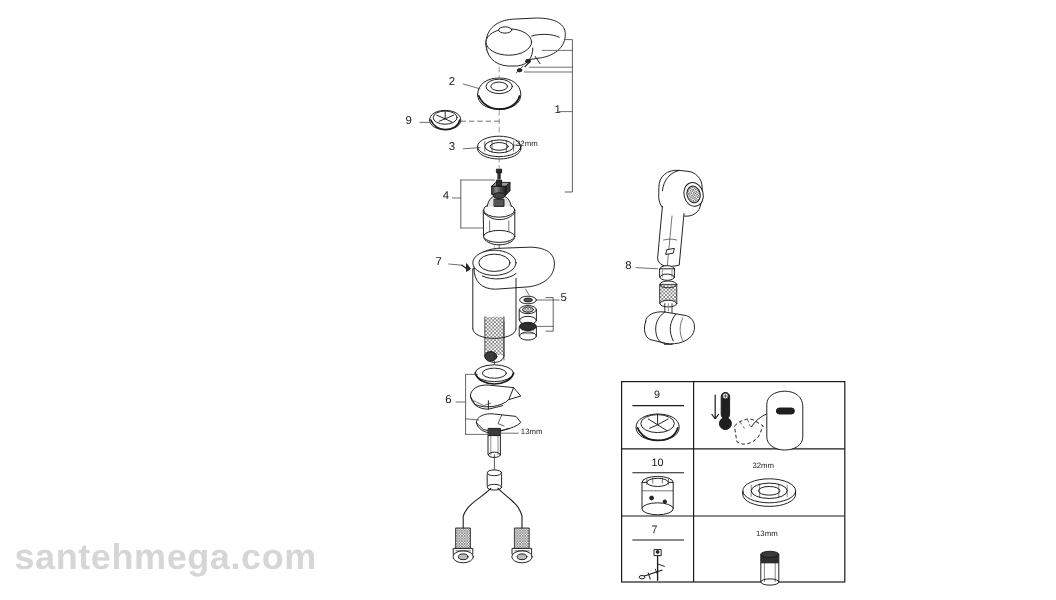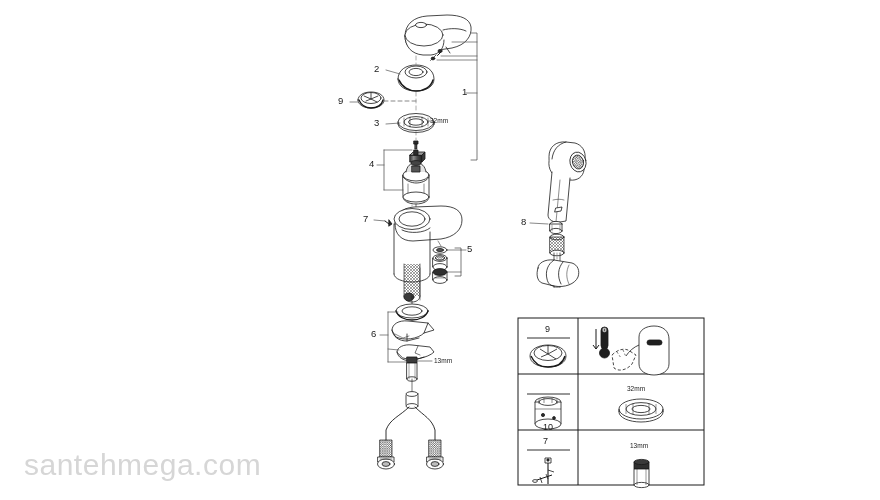--- a/index.html
+++ b/index.html
@@ -6,24 +6,24 @@
   html,body{margin:0;padding:0;background:#ffffff;}
   body{
     width:880px;height:500px;overflow:hidden;position:relative;
     font-family:"Liberation Sans","DejaVu Sans",sans-serif;
     color:#1a1a1a;
   }
   #stage{position:absolute;left:0;top:0;width:880px;height:500px;}
   svg.layer{position:absolute;left:0;top:0;width:880px;height:500px;}
 
   .wm{
-    position:absolute;left:24px;top:448px;
+    position:absolute;left:12px;top:448px;
     font-size:30px;letter-spacing:.5px;color:#d6d6d6;
     font-family:"Liberation Sans","DejaVu Sans",sans-serif;
-    user-select:none;white-space:nowrap;
+    user-select:none;white-space:nowrap;font-weight:bold;
   }
 
   .cal{
     position:absolute;font-size:9.5px;color:#1a1a1a;
     font-family:"Liberation Sans","DejaVu Sans",sans-serif;
     line-height:1;white-space:nowrap;
   }
   .dim{
     position:absolute;font-size:6.5px;color:#1a1a1a;
     font-family:"Liberation Sans","DejaVu Sans",sans-serif;
@@ -402,21 +402,21 @@
     <span class="cal" style="left:338px;top:96px;">9</span>
   </div>
 
   <div>
     <span class="dim" style="left:430px;top:118px;">32mm</span>
     <span class="dim" style="left:434px;top:358px;">13mm</span>
   </div>
 
   <div>
     <span class="lg-num" style="left:545px;top:325px;">9</span>
-    <span class="lg-num" style="left:543px;top:381px;margin-top:42px;">10</span>
+    <span class="lg-num" style="left:543px;top:381px;">10</span>
     <span class="lg-num" style="left:543px;top:437px;">7</span>
     <span class="dim" style="left:627px;top:386px;">32mm</span>
     <span class="dim" style="left:630px;top:443px;">13mm</span>
   </div>
 
   <div class="wm">santehmega.com</div>
 
 </div>
 
 </body></html>

